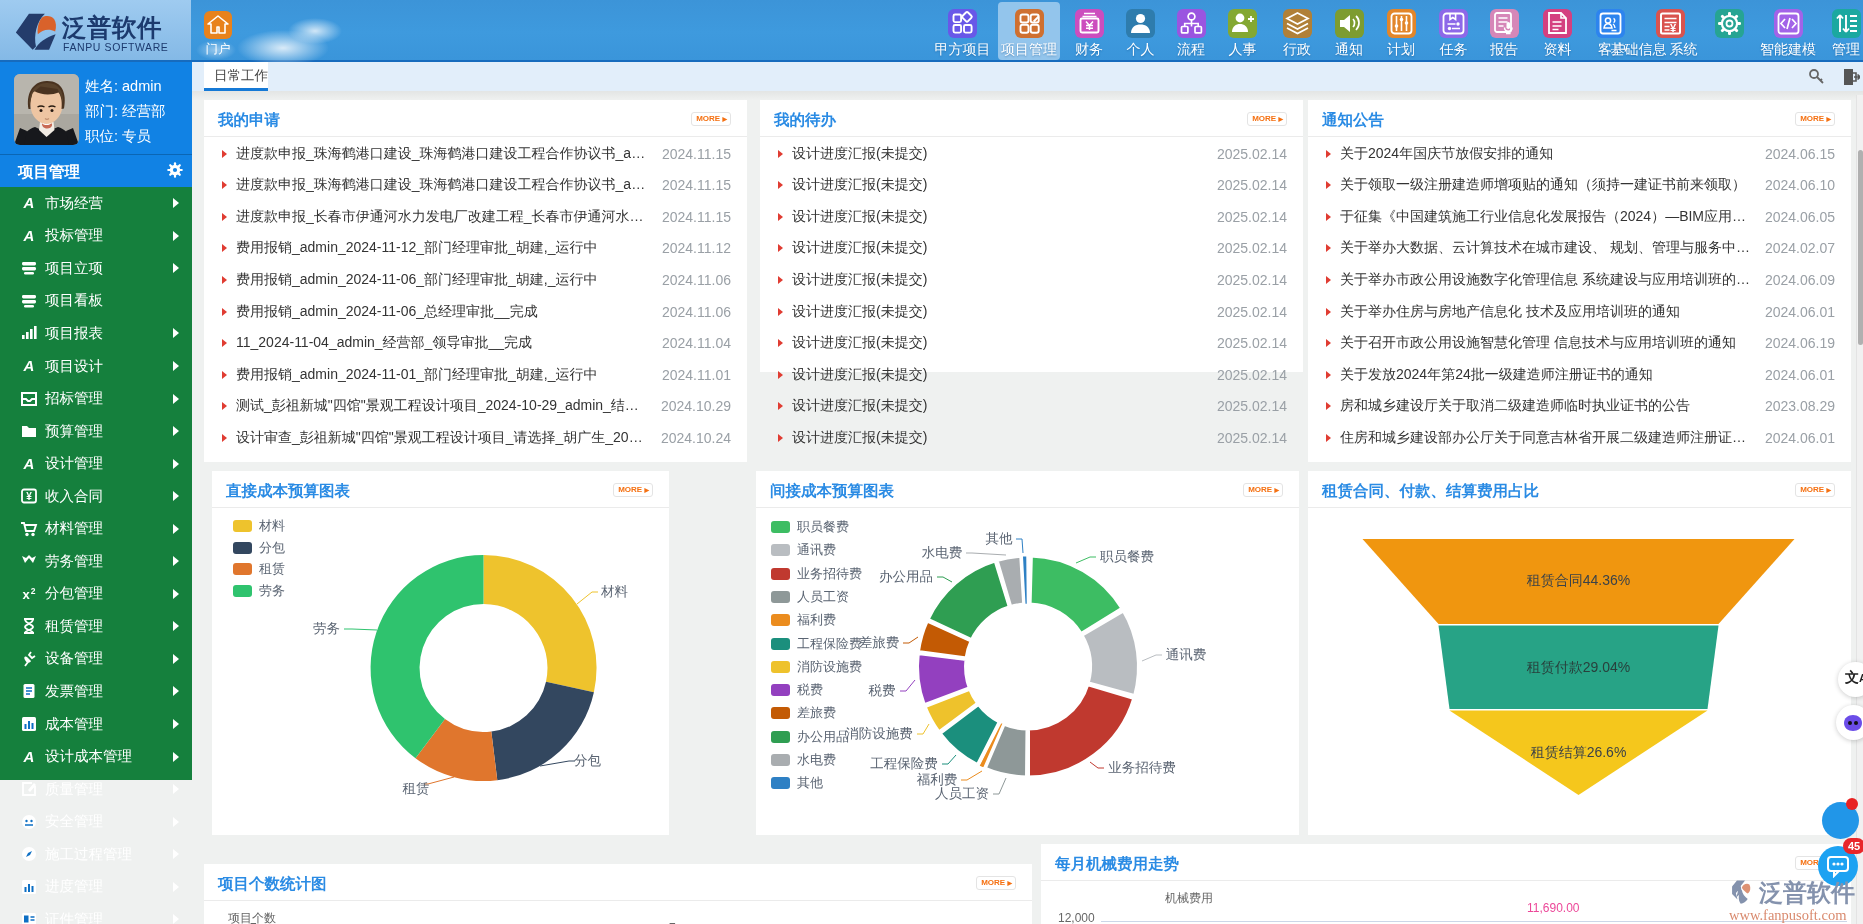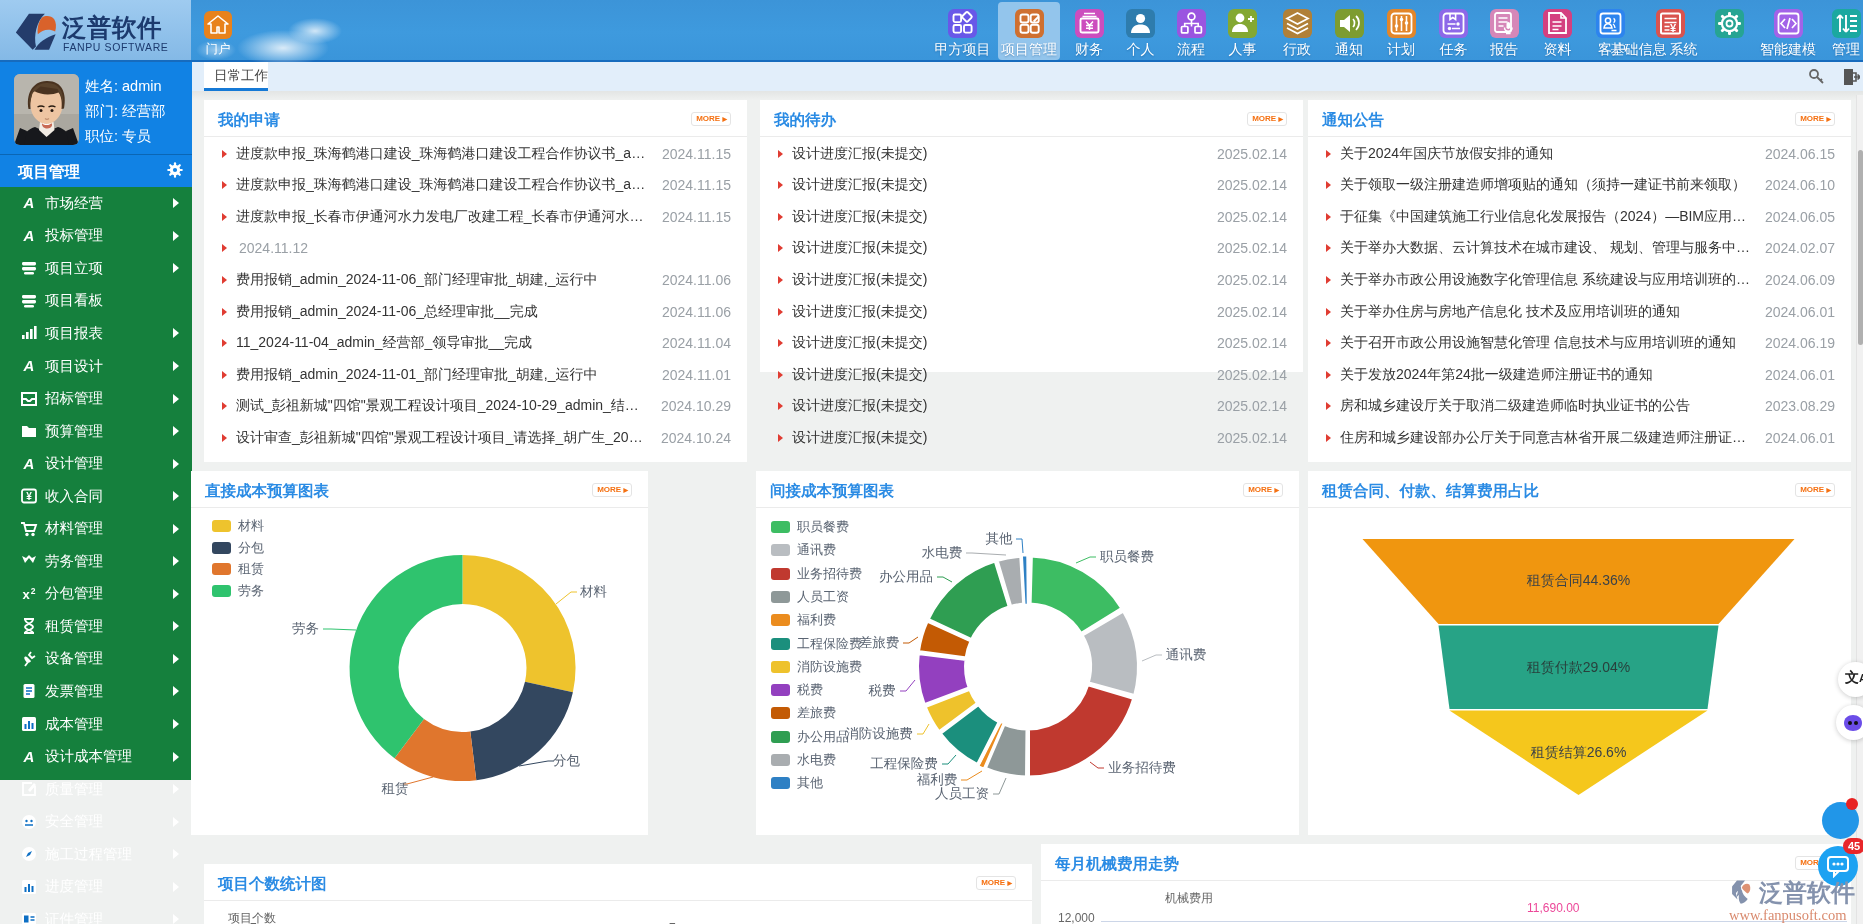--- a/index.html
+++ b/index.html
@@ -435,20 +435,21 @@
         <span class="tx">进度款申报_珠海鹤港口建设_珠海鹤港口建设工程合作协议书_admin_...</span>
         <span class="dt">2024.11.15</span>
       </div>
       <div class="row">
         <span class="bu"></span>
         <span class="tx">进度款申报_长春市伊通河水力发电厂改建工程_长春市伊通河水力发电...</span>
         <span class="dt">2024.11.15</span>
       </div>
       <div class="row">
         <span class="bu"></span>
+        <span class="tx">费用报销_admin_2024-11-12_部门经理审批_胡建,_运行中</span>
         <span class="dt">2024.11.12</span>
       </div>
       <div class="row">
         <span class="bu"></span>
         <span class="tx">费用报销_admin_2024-11-06_部门经理审批_胡建,_运行中</span>
         <span class="dt">2024.11.06</span>
       </div>
       <div class="row">
         <span class="bu"></span>
         <span class="tx">费用报销_admin_2024-11-06_总经理审批__完成</span>
@@ -585,21 +586,21 @@
         <span class="tx">房和城乡建设厅关于取消二级建造师临时执业证书的公告</span>
         <span class="dt">2023.08.29</span>
       </div>
       <div class="row">
         <span class="bu"></span>
         <span class="tx">住房和城乡建设部办公厅关于同意吉林省开展二级建造师注册证书电子化试点...</span>
         <span class="dt">2024.06.01</span>
       </div>
     </div>
   </div>
-<div class="panel" style="left:191px;top:471px;width:457px;height:364px">
+<div class="panel" style="left:212px;top:471px;width:457px;height:364px">
     <div class="phead">
       <span class="ptitle">直接成本预算图表</span>
       <span class="more">MORE <i>▶</i></span>
     </div>
     <svg width="543" height="327" style="position:absolute;left:0;top:37px">
       <path d="M271.5 47.0 A113 113 0 0 1 381.9 184.3 L334.0 173.7 A64 64 0 0 0 271.5 96.0 Z" fill="#eec32d"></path>
       <path d="M381.9 184.3 A113 113 0 0 1 285.3 272.2 L279.3 223.5 A64 64 0 0 0 334.0 173.7 Z" fill="#33475f"></path>
       <path d="M285.3 272.2 A113 113 0 0 1 203.5 250.2 L233.0 211.1 A64 64 0 0 0 279.3 223.5 Z" fill="#e0762d"></path>
       <path d="M203.5 250.2 A113 113 0 0 1 271.5 47.0 L271.5 96.0 A64 64 0 0 0 233.0 211.1 Z" fill="#2fc36e"></path>
       <polyline points="365,96 380,84 386,84" fill="none" stroke="#eec32d" stroke-width="1"></polyline>

